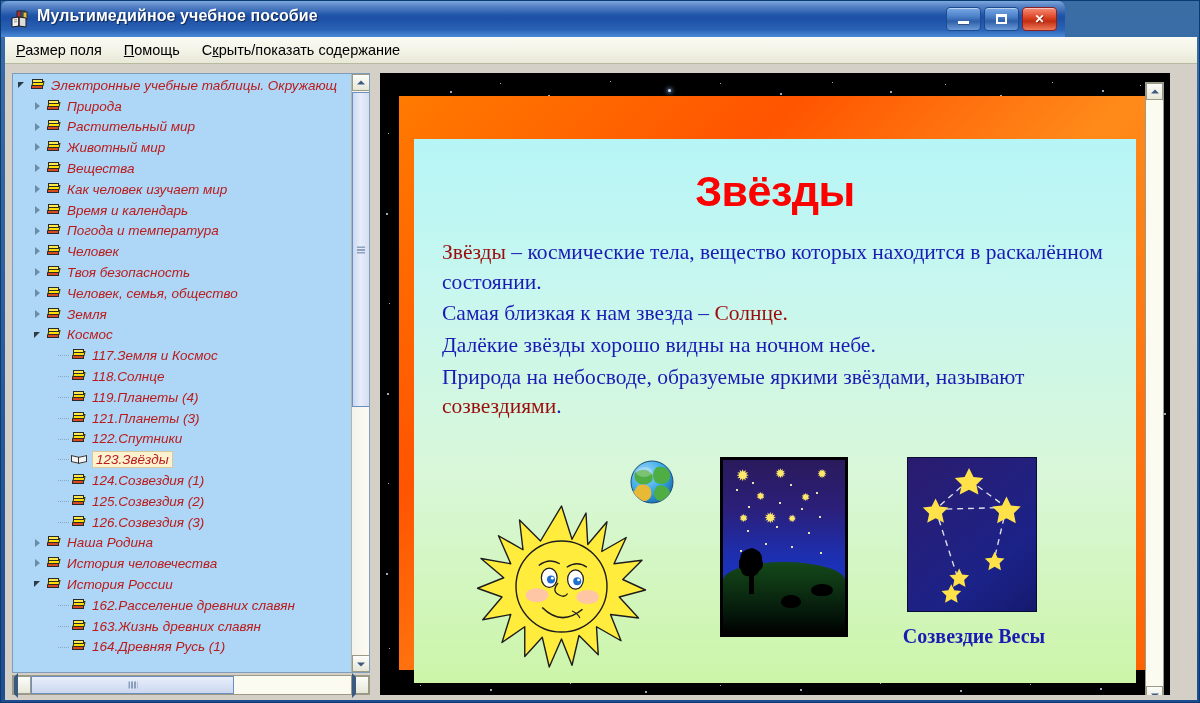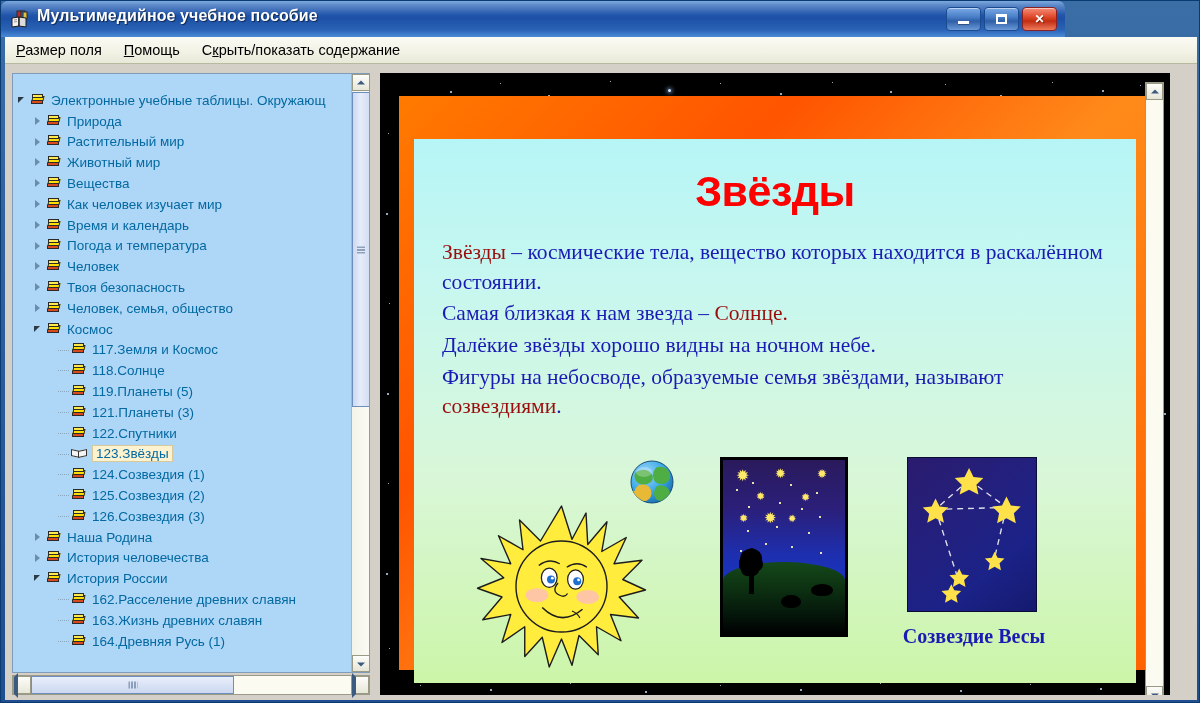--- a/index.html
+++ b/index.html
@@ -80,22 +80,22 @@
   
   .tree-panel{
     position:absolute;left:7px;top:9px;width:358px;height:600px;
     background:#aed6f7;border:1px solid #7f9db9;box-sizing:border-box;
     overflow:hidden;
   }
   .tree-scroll{
     position:absolute;left:0;top:0;width:339px;height:598px;overflow:hidden;
   }
   .tree{
-    position:absolute;left:0;top:16px;width:339px;
-    font-size:13.5px;color:#0369a1;
+    position:absolute;left:0;top:1px;width:339px;
+    font-size:13.5px;color:#b91c1c;font-style:italic;
   }
   .tnode{
     position:relative;height:20.8px;display:flex;align-items:center;white-space:nowrap;
   }
   .tw{position:relative;width:13px;height:20.8px;flex:0 0 13px;}
   .tw .tri{
     position:absolute;left:2px;top:6px;width:0;height:0;
     border-left:5px solid #6a8ea8;border-top:4px solid transparent;border-bottom:4px solid transparent;
   }
   .tw.open .tri{
@@ -418,20 +418,31 @@
                   <span class="tri"></span>
                 </span>
                 <span class="bookicon">
                   <span class="b1"></span>
                   <span class="b2"></span>
                   <span class="b3"></span>
                 </span>
                 <span class="tlabel">Человек, семья, общество</span>
               </div>
               <div class="tnode lvl1">
+                <span class="tw">
+                  <span class="tri"></span>
+                </span>
+                <span class="bookicon">
+                  <span class="b1"></span>
+                  <span class="b2"></span>
+                  <span class="b3"></span>
+                </span>
+                <span class="tlabel">Земля</span>
+              </div>
+              <div class="tnode lvl1">
                 <span class="tw open">
                   <span class="tri"></span>
                 </span>
                 <span class="bookicon">
                   <span class="b1"></span>
                   <span class="b2"></span>
                   <span class="b3"></span>
                 </span>
                 <span class="tlabel">Космос</span>
               </div>
@@ -459,21 +470,21 @@
               </div>
               <div class="tnode lvl2">
                 <span class="tw">
                   <span class="dash" style="left:0px;"></span>
                 </span>
                 <span class="bookicon">
                   <span class="b1"></span>
                   <span class="b2"></span>
                   <span class="b3"></span>
                 </span>
-                <span class="tlabel">119.Планеты (5)</span>
+                <span class="tlabel">119.Планеты (4)</span>
               </div>
               <div class="tnode lvl2">
                 <span class="tw">
                   <span class="dash" style="left:0px;"></span>
                 </span>
                 <span class="bookicon">
                   <span class="b1"></span>
                   <span class="b2"></span>
                   <span class="b3"></span>
                 </span>
@@ -668,21 +679,21 @@
 
         <div class="slide-frame">
           <div class="slide">
 
             <div class="slide-title">Звёзды</div>
 
             <div class="slide-body" id="slide-body">
                 <p><span class="hl">Звёзды</span><span> – космические тела, вещество которых находится в раскалённом состоянии.</span></p>
                 <p><span>Самая близкая к нам звезда – </span><span class="hl">Солнце.</span></p>
                 <p><span>Далёкие звёзды хорошо видны на ночном небе.</span></p>
-                <p><span>Фигуры на небосводе, образуемые семья звёздами, называют </span><span class="hl">созвездиями</span><span>.</span></p>
+                <p><span>Природа на небосводе, образуемые яркими звёздами, называют </span><span class="hl">созвездиями</span><span>.</span></p>
               </div>
 
             <div class="pics">
 
               <div class="sun-wrap">
                 <svg viewBox="0 0 200 200" width="175" height="175">
                   <g stroke="#1d1d1d" stroke-width="1.6" fill="#ffec3d" stroke-linejoin="round">
                     <path d="M100 8 L112 46 L128 16 L130 52 L152 26 L146 60 L174 44 L160 74 L192 70
                              L170 92 L196 104 L166 112 L188 136 L156 132 L168 162 L140 146 L142 178
                              L120 156 L112 190 L100 160 L86 192 L78 158 L58 180 L58 146 L32 164 L42 132

